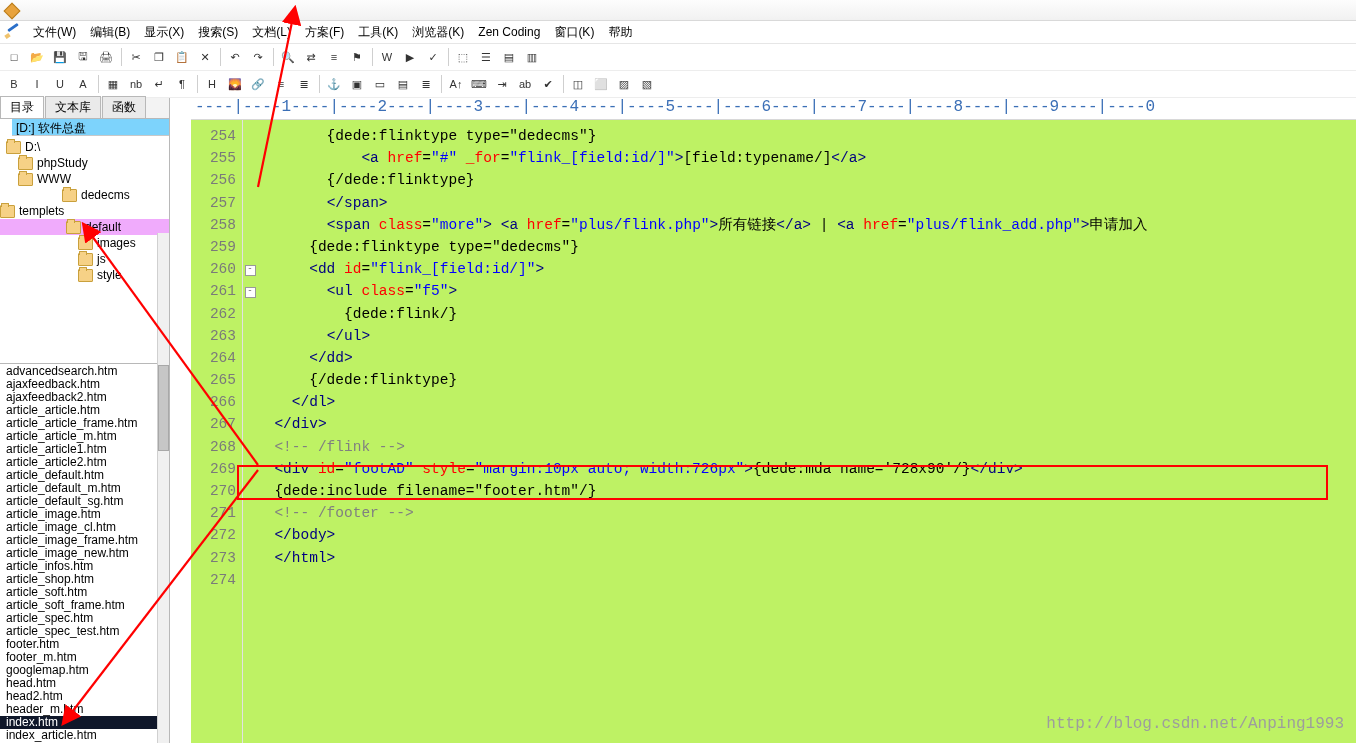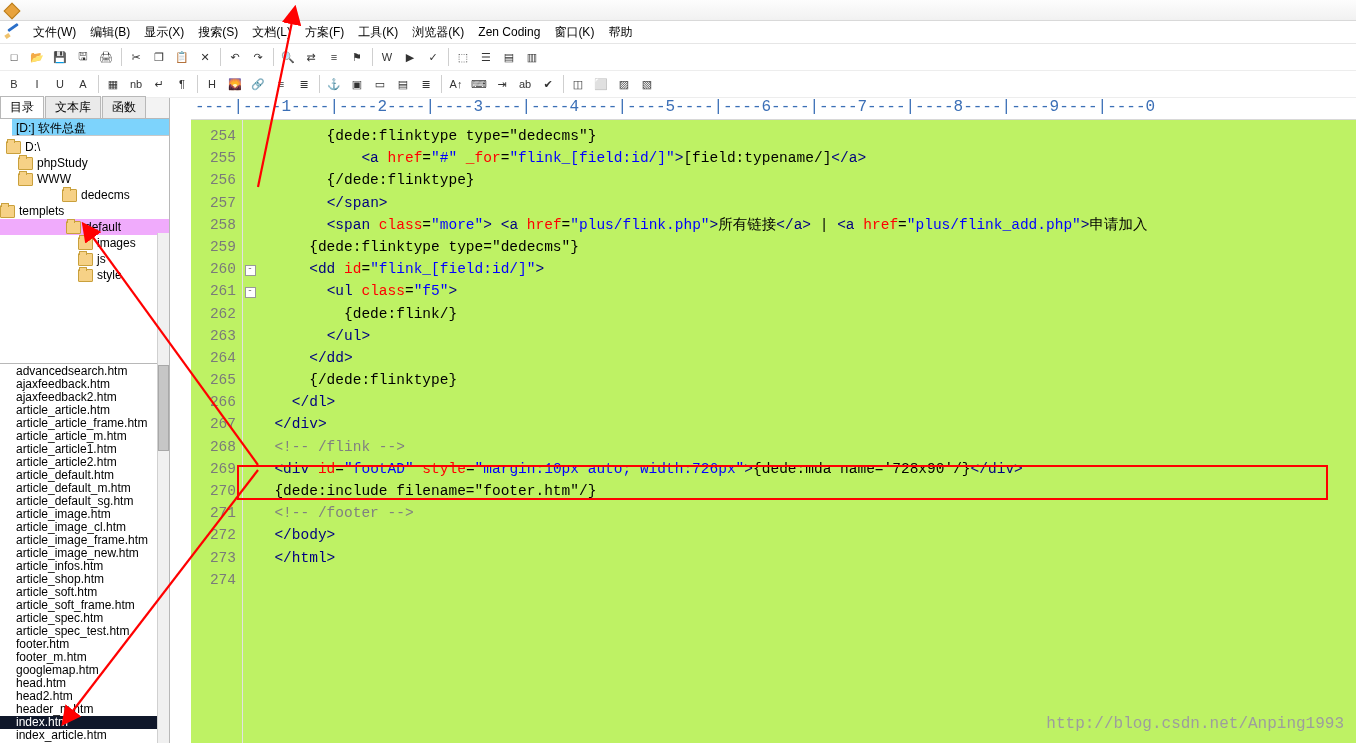--- a/index.html
+++ b/index.html
@@ -89,21 +89,21 @@
   }
   .folder:before{
     content:"";position:absolute;left:0;top:-3px;width:6px;height:3px;
     background:#f6d186;border:1px solid #c9a03c;border-bottom:none;border-radius:1px 1px 0 0;
   }
   .tnode.sel{background:#f0abfc;}
   .filelist{
     position:absolute;top:267px;left:0;right:0;bottom:0;
     overflow:hidden;background:#fff;font-size:12px;
   }
-  .frow{height:13px;line-height:13px;padding-left:16px;white-space:nowrap;}
+  .frow{height:13px;line-height:13px;padding-left:6px;white-space:nowrap;}
   .frow.sel{background:#0f172a;color:#fff;}
   .vscroll{
     position:absolute;right:0;top:267px;width:11px;bottom:0;background:#f0f0f0;
     border-left:1px solid #d0d0d0;
   }
   .vthumb{position:absolute;top:0;left:0;width:11px;height:86px;background:#c6c6c6;border:1px solid #a8a8a8;box-sizing:border-box;}
   .treescroll{
     position:absolute;right:0;top:135px;width:11px;height:132px;background:#f0f0f0;border-left:1px solid #d0d0d0;
   }
   

